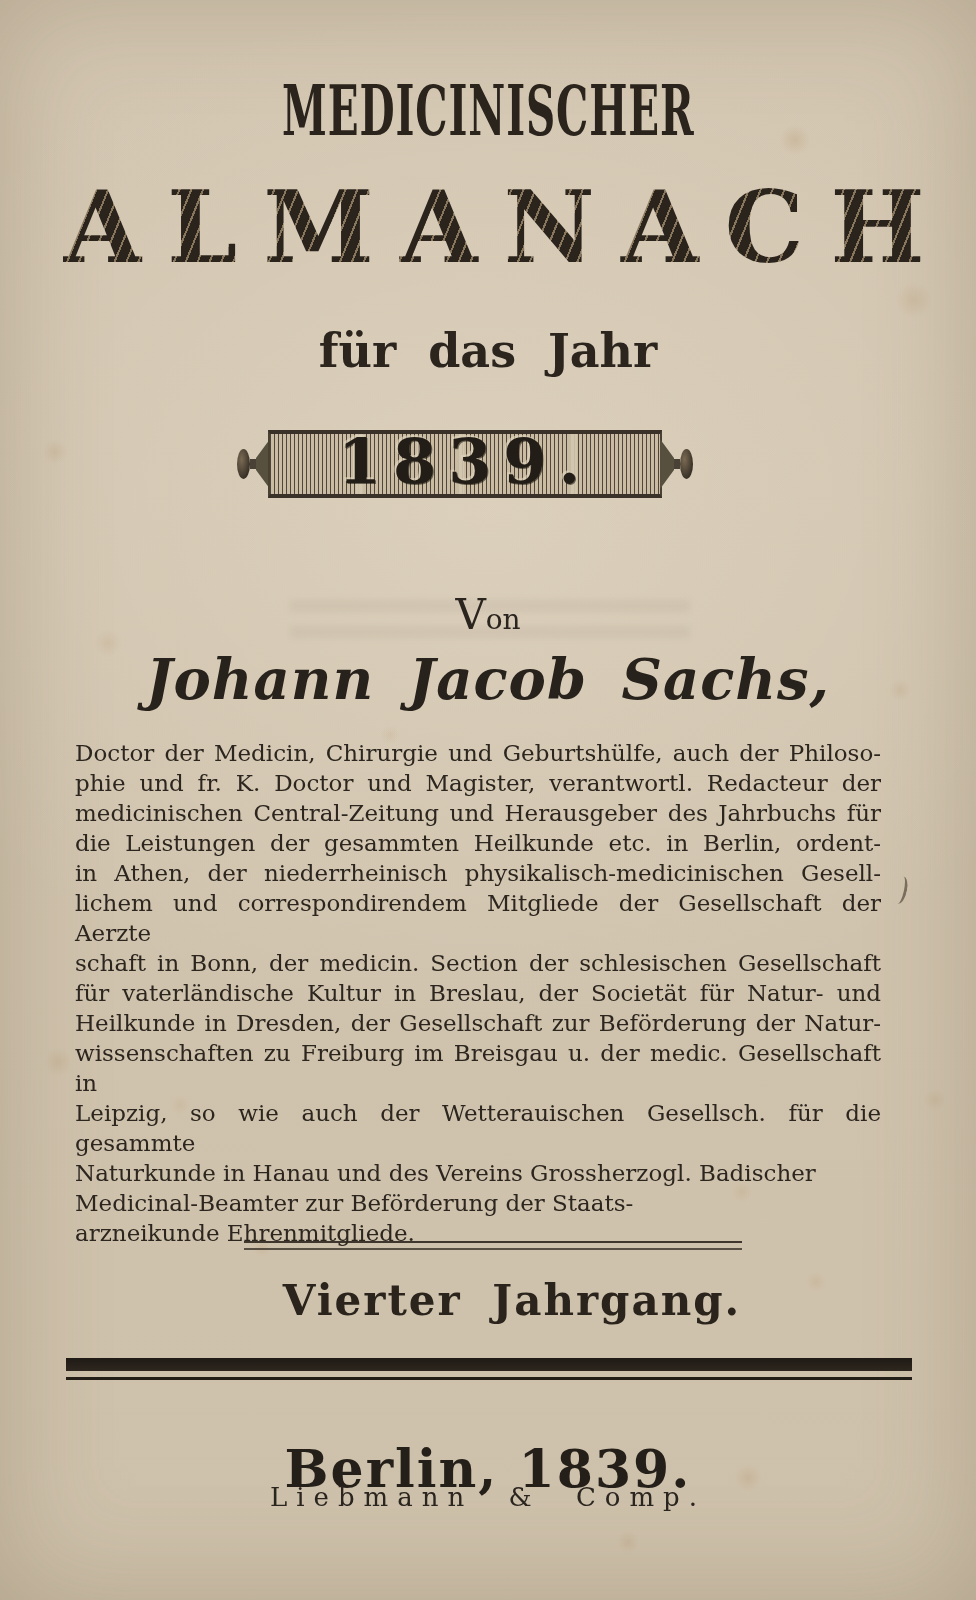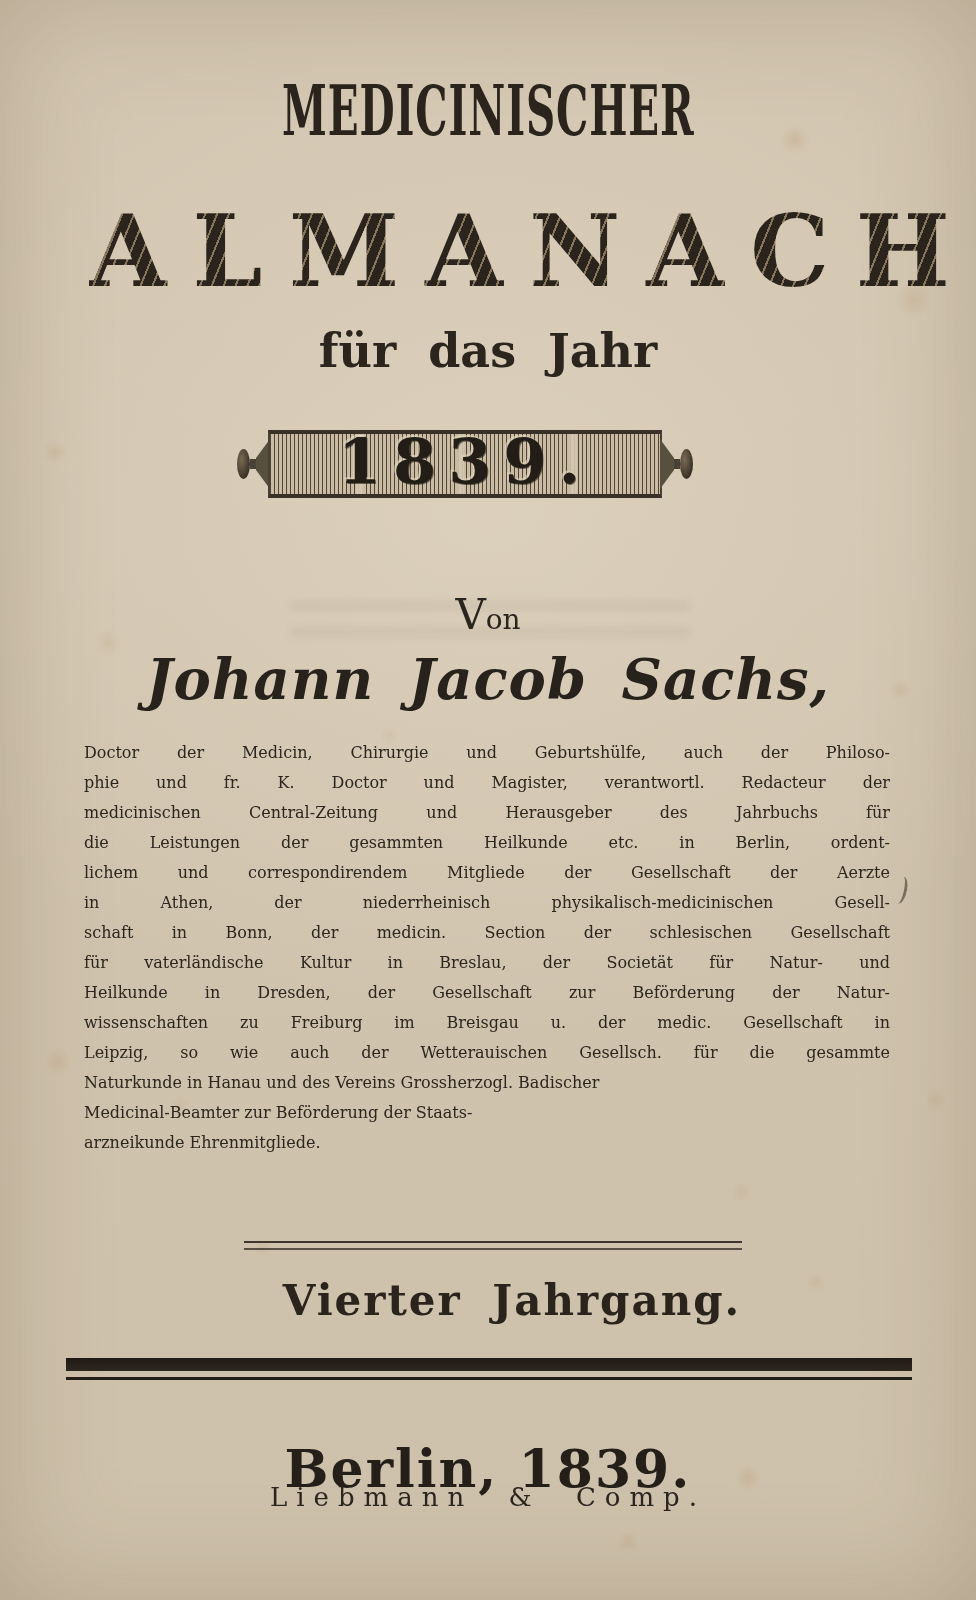--- a/index.html
+++ b/index.html
@@ -35,24 +35,23 @@
   .abs{position:absolute;}
   .center{left:0;width:100%;text-align:center;}
 
   
   .series-title{
     top:76px;font-weight:700;font-size:46px;letter-spacing:1px;line-height:1;
     color:#2a241d;
   }
   .series-title .stretch{display:inline-block;transform:scale(.88,1.5);transform-origin:center top;}
   .main-title{
-    top:201px;font-weight:700;font-size:100px;line-height:1;
+    top:177px;font-weight:700;font-size:100px;line-height:1;
     letter-spacing:26px;padding-left:38px;box-sizing:border-box;
     color:#2e2720;
-    text-align:right;
   }
   @supports (-webkit-background-clip: text) {
     .main-title .ornate{
       background:repeating-linear-gradient(112deg,#2b241d 0 5px,#87765c 5px 7px,#2b241d 7px 11px);
       -webkit-background-clip:text;background-clip:text;color:transparent;
     }
   }
   .subtitle{top:324px;font-weight:700;font-size:46px;word-spacing:16px;color:#2b251e;}
 
   
@@ -86,21 +85,21 @@
 
   
   .byline{top:590px;font-size:28px;color:#2b251f;}
   .byline .initial{font-size:42px;}
   .author-name{
     top:646px;font-weight:700;font-style:italic;font-size:56px;
     letter-spacing:1px;word-spacing:14px;color:#28221c;
   }
 
   
-  .titles{top:738px;left:75px;width:806px;font-size:16px;line-height:30px;color:#2c261f;margin-left:9px;}
+  .titles{top:738px;left:75px;width:806px;font-size:23px;line-height:30px;color:#2c261f;}
   .tline{text-align:justify;text-align-last:justify;}
   .tline-center{text-align:left;}
 
   
   .rule-double{top:1241px;left:244px;width:498px;height:5px;
     border-top:2px solid rgba(48,41,32,.9);border-bottom:2px solid rgba(48,41,32,.75);}
   .edition{top:1276px;font-weight:700;font-size:42px;letter-spacing:2px;word-spacing:14px;color:#2a241d;margin-left:24px;}
   .rule-thick{top:1358px;left:66px;width:846px;}
   .rule-thick .bar{height:13px;background:linear-gradient(#1f1a14,#2e2720);}
   .rule-thick .thin{margin-top:6px;height:3px;background:#241e18;}
@@ -151,22 +150,22 @@
   <div class="abs center byline"><span class="initial">V</span><span>on</span></div>
 
   <div class="abs center author-name">Johann Jacob Sachs,</div>
 
   <div class="abs titles">
     <div>
         <div class="tline">Doctor der Medicin, Chirurgie und Geburtshülfe, auch der Philoso-</div>
         <div class="tline">phie und fr. K. Doctor und Magister, verantwortl. Redacteur der</div>
         <div class="tline">medicinischen Central-Zeitung und Herausgeber des Jahrbuchs für</div>
         <div class="tline">die Leistungen der gesammten Heilkunde etc. in Berlin, ordent-</div>
+        <div class="tline">in Athen, der niederrheinisch physikalisch-medicinischen Gesell-</div>
         <div class="tline">lichem und correspondirendem Mitgliede der Gesellschaft der Aerzte</div>
-        <div class="tline">in Athen, der niederrheinisch physikalisch-medicinischen Gesell-</div>
         <div class="tline">schaft in Bonn, der medicin. Section der schlesischen Gesellschaft</div>
         <div class="tline">für vaterländische Kultur in Breslau, der Societät für Natur- und</div>
         <div class="tline">Heilkunde in Dresden, der Gesellschaft zur Beförderung der Natur-</div>
         <div class="tline">wissenschaften zu Freiburg im Breisgau u. der medic. Gesellschaft in</div>
         <div class="tline">Leipzig, so wie auch der Wetterauischen Gesellsch. für die gesammte</div>
       </div>
     <div>
         <div class="tline-center">Naturkunde in Hanau und des Vereins Grossherzogl. Badischer</div>
         <div class="tline-center">Medicinal-Beamter zur Beförderung der Staats-</div>
         <div class="tline-center">arzneikunde Ehrenmitgliede.</div>

